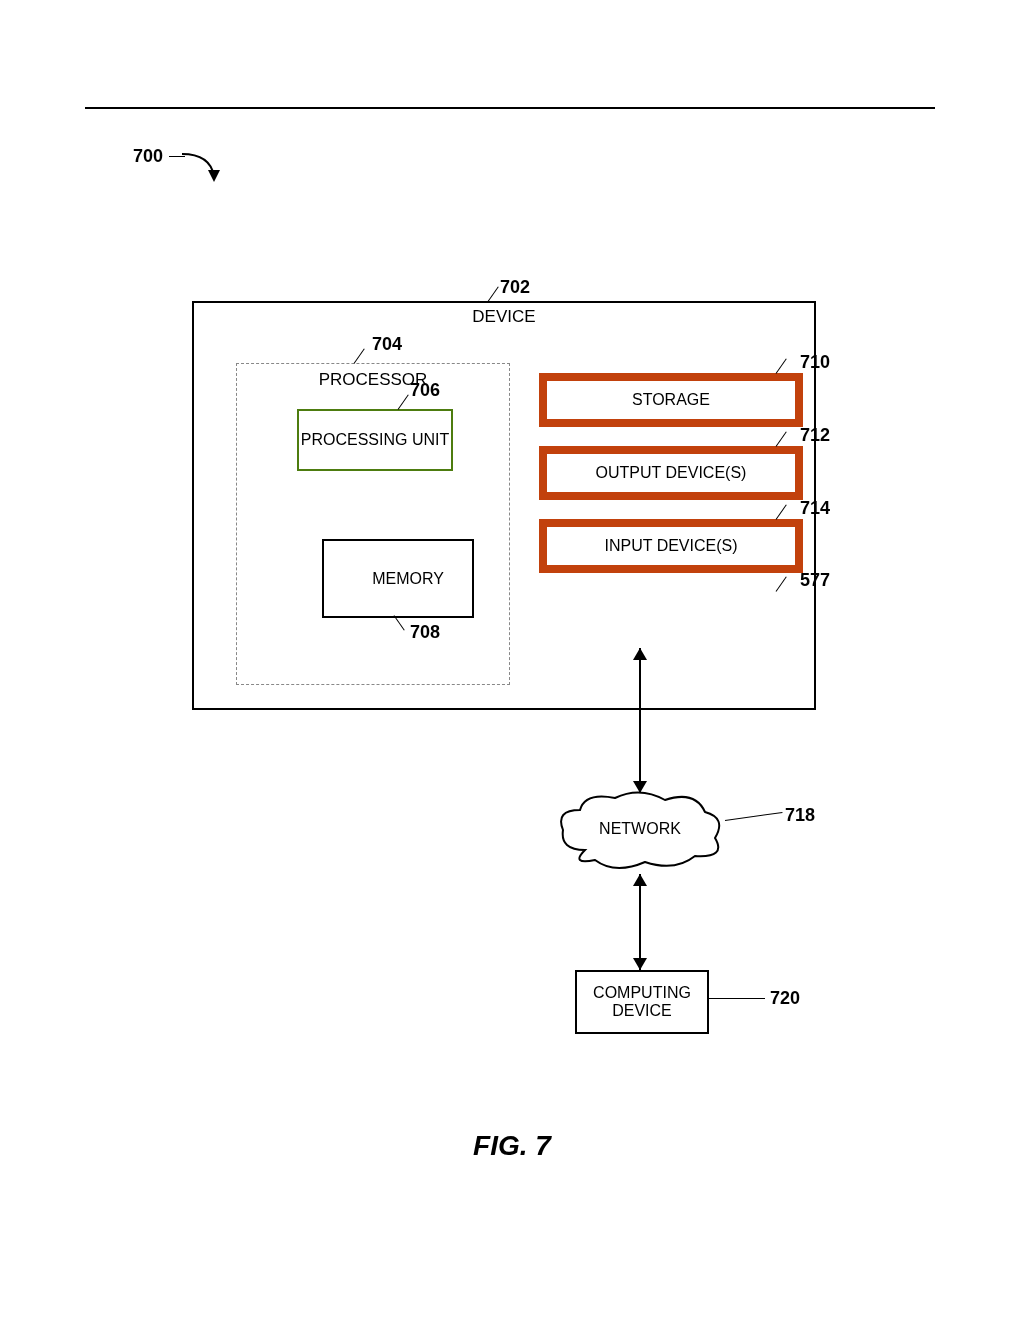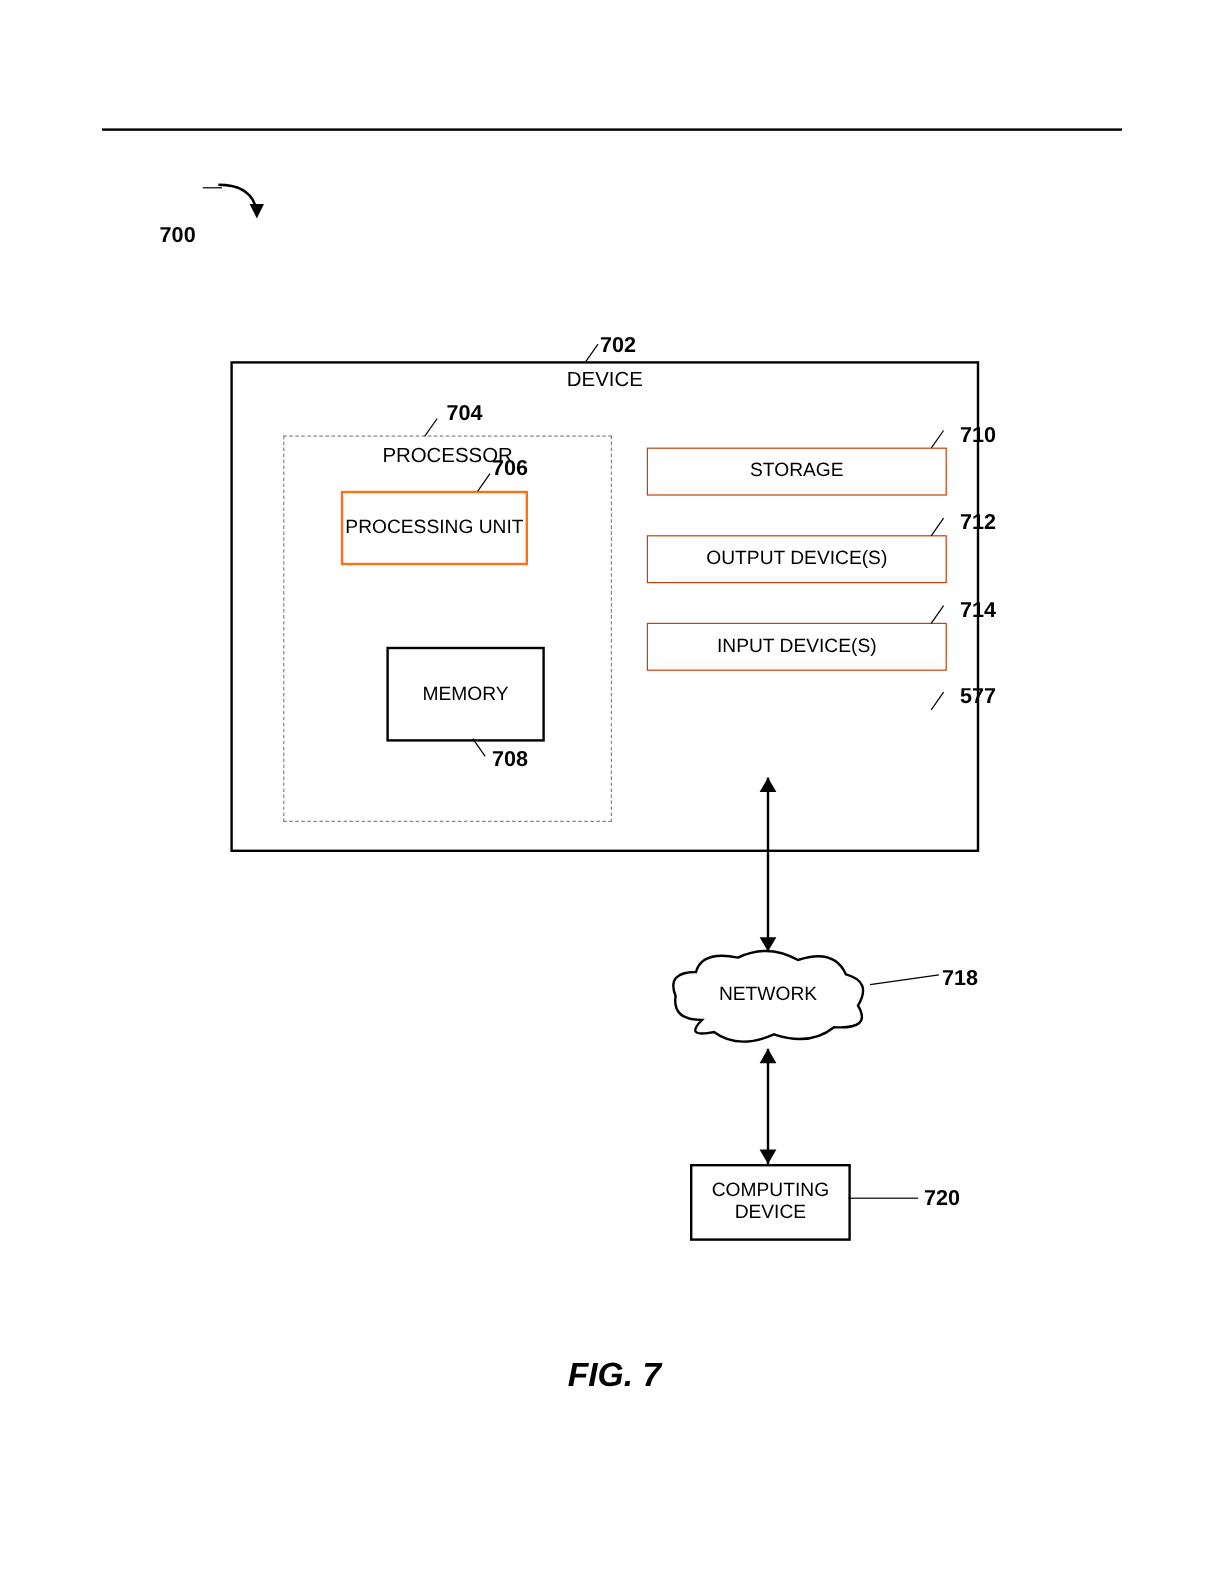--- a/index.html
+++ b/index.html
@@ -64,36 +64,36 @@
     position: absolute;
     top: 60px; left: 42px; width: 272px; height: 320px;
     border: 1px dashed #888;
   }
   .processor-title {
     position: absolute;
     top: 6px; left: 0; width: 100%; text-align: center; font-size: 17px;
   }
   .pu {
     position: absolute;
-    top: 45px; left: 47px; width: 152px; height: 58px;
-    border: 2px solid #f97316;
+    top: 45px; left: 60px; width: 152px; height: 58px;
+    border: 2px solid #4d7c0f;
     display: flex; align-items: center; justify-content: center;
     text-align: center; font-size: 16px;
   }
   .mem {
     position: absolute;
     top: 175px; left: 85px; width: 128px; height: 75px;
     border: 2px solid #000;
     display: flex; align-items: center; justify-content: center;
-    text-align: center; font-size: 16px;
+    text-align: center; font-size: 16px; padding-left: 20px;
   }
   .rbox {
     position: absolute;
     left: 345px; width: 248px;
-    border: 1px solid #c2410c;
+    border: 8px solid #c2410c;
     display: flex; align-items: center; justify-content: center;
     text-align: center; font-size: 16px;
   }
   .rb-storage { top: 70px; height: 38px; }
   .rb-output  { top: 143px; height: 38px; }
   .rb-input   { top: 216px; height: 38px; }
   .rb-comm    { top: 290px; height: 54px; }
 
   
   .lead { position: absolute; background: #000; height: 1px; }
@@ -138,21 +138,21 @@
 </style>
 </head>
 <body>
 
 <div class="page">
 
   <div class="hr"></div>
 
   <div class="diag">
 
-    <div class="ref-anchor" style="top:6px; left:133px;margin-top:40px;">700</div>
+    <div class="ref-anchor" style="top:6px; left:133px;">700</div>
     <div class="lead" style="top:16px; left:169px; width:16px;"></div>
     <svg style="position:absolute; top:8px; left:180px;" width="44" height="36">
       <path d="M2 6 Q 30 6 34 28" stroke="#000" stroke-width="2" fill="none"></path>
       <polygon points="28,22 34,34 40,22" fill="#000"></polygon>
     </svg>
 
     <div class="device">
       <div class="device-title">DEVICE</div>
 
       <div class="processor">

